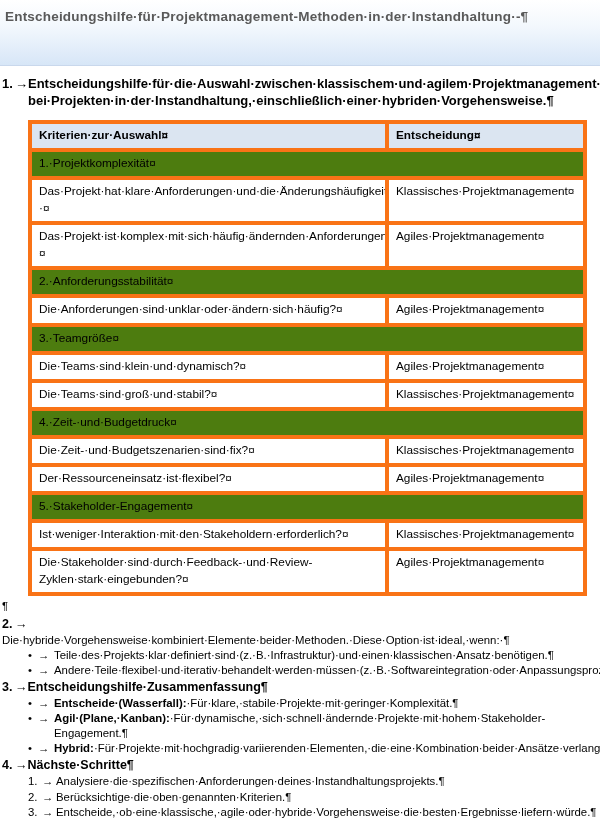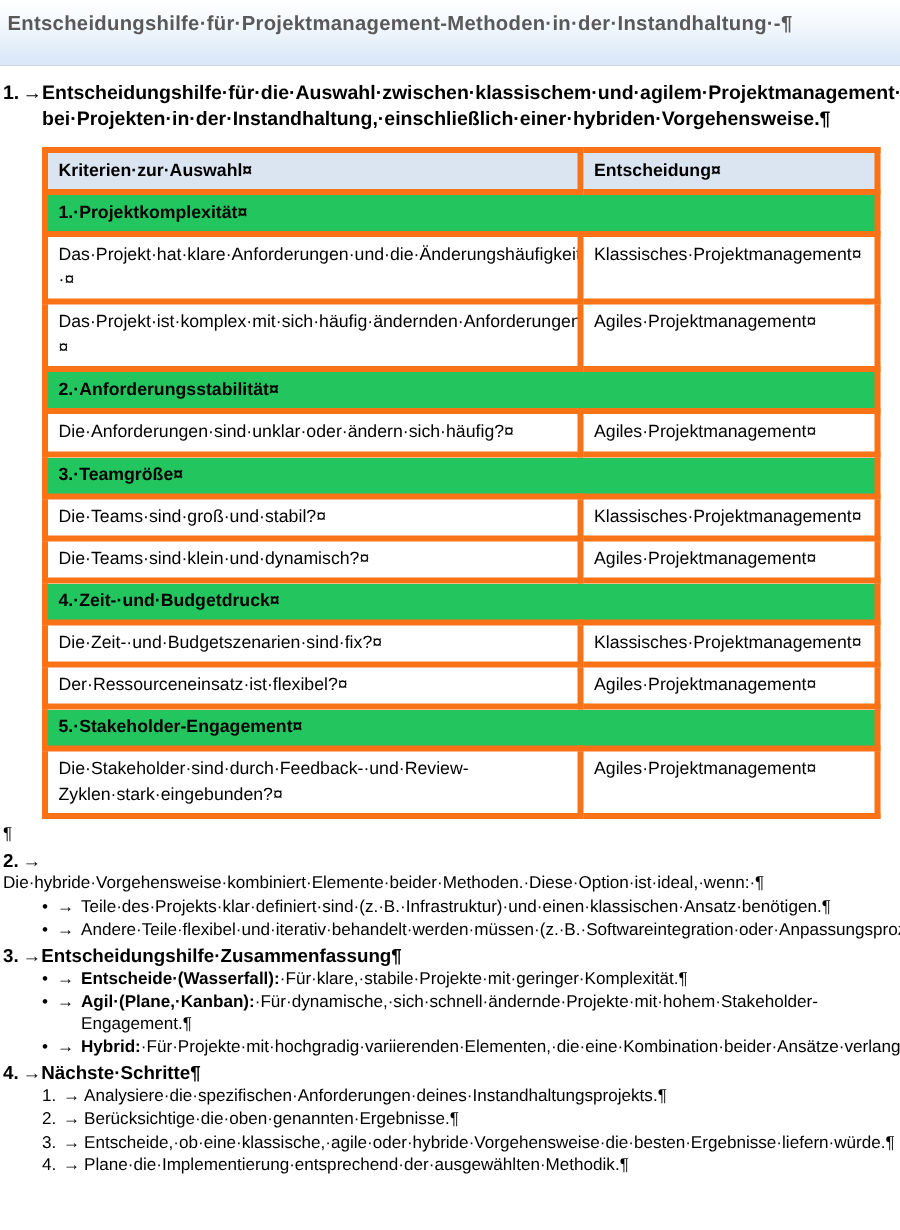--- a/index.html
+++ b/index.html
@@ -1,39 +1,39 @@
 <!DOCTYPE html>
 <html><head>
 <meta charset="utf-8">
 <style>
   html,body{margin:0;padding:0;width:600px;height:820px;overflow:hidden;background:#ffffff;
     font-family:"Liberation Sans",sans-serif;color:#000;}
   .page{width:600px;height:820px;position:relative;}
 
   
-  .title-bar{height:44px;box-sizing:border-box;padding:7px 8px 0 5px;
+  .title-bar{height:66px;box-sizing:border-box;padding:7px 8px 0 5px;
     background:linear-gradient(180deg,#ffffff 0%,#f3f8fd 40%,#d7e6f7 100%);
     border-bottom:1px solid #c9d8ec;}
   .title-text{font-size:13.5px;font-weight:bold;color:#595959;letter-spacing:.2px;}
 
   
   .h1-item{display:flex;margin:10px 0 0 2px;font-size:13px;font-weight:bold;line-height:1.3;}
   .h1-item .num{flex:0 0 13px;}
   .h1-item .tab{flex:0 0 12px;font-weight:normal;}
   .h1-item .txt span{display:block;}
 
   
   table.decision{border-collapse:collapse;table-layout:fixed;width:555px;margin:10px 0 0 28px;
     font-size:11.8px;line-height:1.45;}
   table.decision col.c1{width:357px;}
   table.decision col.c2{width:198px;}
   table.decision th,table.decision td{border:4px solid #f97316;text-align:left;vertical-align:top;
     padding:3px 6px 4px 7px;overflow:hidden;}
   table.decision thead th{background:#dbe5f1;font-weight:bold;}
-  tr.section-row td{background:#22c55e;font-weight:bold;margin-left:36px;}
+  tr.section-row td{background:#4d7c0f;font-weight:normal;margin-left:36px;}
 
   
   .pilcrow-line{margin:3px 0 0 2px;font-size:11.4px;line-height:1.33;}
 
   
   .h2-item{display:flex;margin:1px 0 0 2px;font-size:12.5px;font-weight:bold;line-height:1.35;}
   .h2-item .num{flex:0 0 13px;}
   .h2-item .tab{flex:0 0 11px;font-weight:normal;}
 
   .para{margin:0 17px 0 2px;font-size:11.4px;line-height:1.33;}
@@ -91,41 +91,45 @@
           <td colspan="2">2.·Anforderungsstabilität¤</td>
         </tr>
       <tr>
         <td>Die·Anforderungen·sind·unklar·oder·ändern·sich·häufig?¤</td>
         <td>Agiles·Projektmanagement¤</td>
       </tr>
       <tr class="section-row">
           <td colspan="2">3.·Teamgröße¤</td>
         </tr>
       <tr>
+        <td>Die·Teams·sind·klein·und·dynamisch?¤</td>
+        <td>Agiles·Projektmanagement¤</td>
+      </tr>
+      <tr>
         <td>Die·Teams·sind·groß·und·stabil?¤</td>
         <td>Klassisches·Projektmanagement¤</td>
       </tr>
-      <tr>
-        <td>Die·Teams·sind·klein·und·dynamisch?¤</td>
-        <td>Agiles·Projektmanagement¤</td>
-      </tr>
       <tr class="section-row">
           <td colspan="2">4.·Zeit-·und·Budgetdruck¤</td>
         </tr>
       <tr>
         <td>Die·Zeit-·und·Budgetszenarien·sind·fix?¤</td>
         <td>Klassisches·Projektmanagement¤</td>
       </tr>
       <tr>
         <td>Der·Ressourceneinsatz·ist·flexibel?¤</td>
         <td>Agiles·Projektmanagement¤</td>
       </tr>
       <tr class="section-row">
           <td colspan="2">5.·Stakeholder-Engagement¤</td>
         </tr>
+      <tr>
+        <td>Ist·weniger·Interaktion·mit·den·Stakeholdern·erforderlich?¤</td>
+        <td>Klassisches·Projektmanagement¤</td>
+      </tr>
       <tr>
         <td>Die·Stakeholder·sind·durch·Feedback-·und·Review-Zyklen·stark·eingebunden?¤</td>
         <td>Agiles·Projektmanagement¤</td>
       </tr>
     </tbody>
   </table>
 
   <div class="pilcrow-line">¶</div>
 
   <div class="h2-item">
@@ -171,21 +175,21 @@
     <span class="txt">Nächste·Schritte¶</span>
   </div>
   <div class="sub-item">
     <span class="num">1.</span>
     <span class="tab">→</span>
     <span class="txt">Analysiere·die·spezifischen·Anforderungen·deines·Instandhaltungsprojekts.¶</span>
   </div>
   <div class="sub-item">
     <span class="num">2.</span>
     <span class="tab">→</span>
-    <span class="txt">Berücksichtige·die·oben·genannten·Ergebnisse.¶</span>
+    <span class="txt">Berücksichtige·die·oben·genannten·Kriterien.¶</span>
   </div>
   <div class="sub-item">
     <span class="num">3.</span>
     <span class="tab">→</span>
     <span class="txt">Entscheide,·ob·eine·klassische,·agile·oder·hybride·Vorgehensweise·die·besten·Ergebnisse·liefern·würde.¶</span>
   </div>
   <div class="sub-item">
     <span class="num">4.</span>
     <span class="tab">→</span>
     <span class="txt">Plane·die·Implementierung·entsprechend·der·ausgewählten·Methodik.¶</span>

